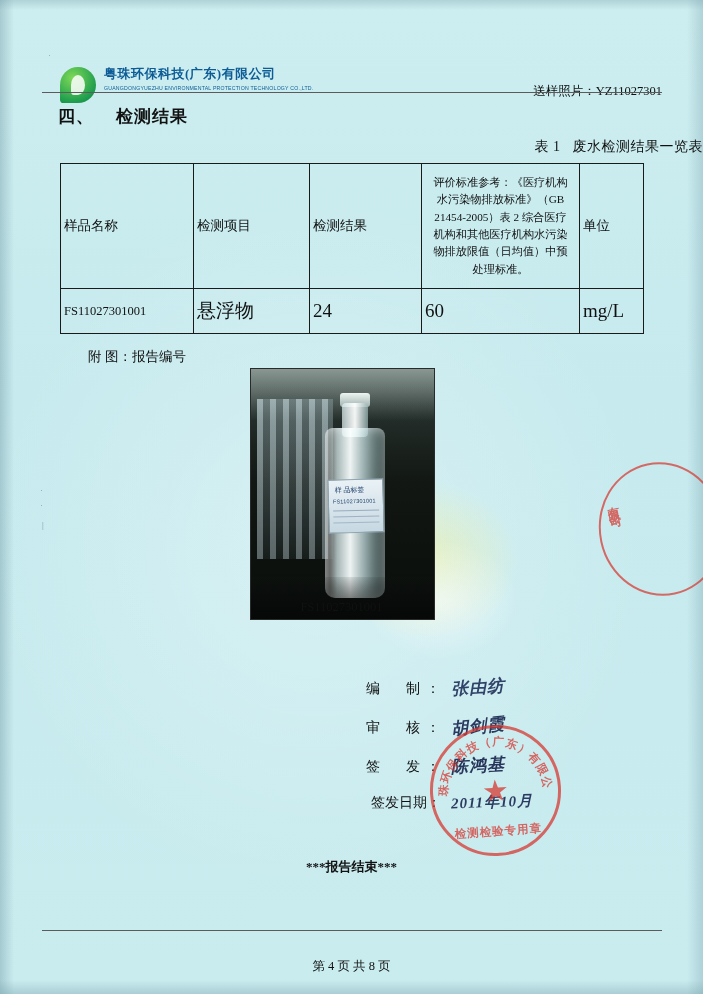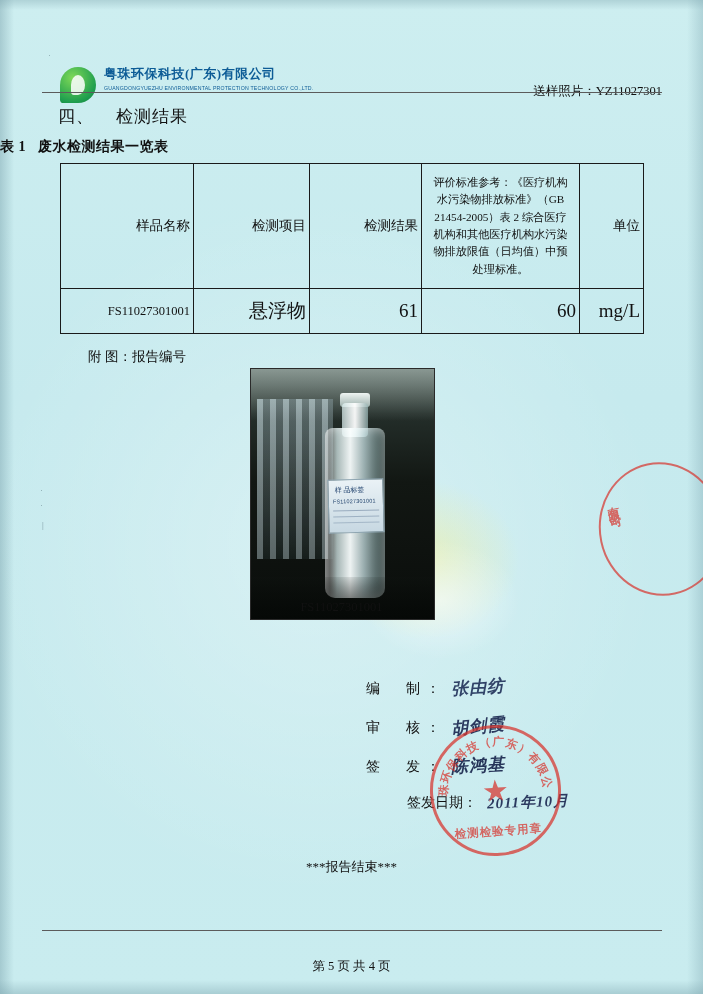--- a/index.html
+++ b/index.html
@@ -107,50 +107,50 @@
     height: 1px;
     background: #5b5b5b;
   }
 
   
   .section-title {
     position: absolute;
     left: 58px;
     top: 105px;
     font-size: 17px;
-    font-weight: normal;
+    font-weight: bold;
     color: #111;
     letter-spacing: 1px;
   }
   .section-title .num { margin-right: 22px; }
 
   .table-caption {
     position: absolute;
     left: 0; right: 0;
     top: 138px;
-    text-align: left;
+    text-align: right;
     font-size: 14px;
-    font-weight: bold;
+    font-weight: normal;
     color: #111;
     letter-spacing: .5px;
   }
   .table-caption .cap-no { margin-right: 12px; }
 
   
   .tbl {
     position: absolute;
     left: 60px;
     top: 163px;
     width: 583px;
     border-collapse: collapse;
     table-layout: fixed;
   }
   .tbl td {
     border: 1px solid #1a1a1a;
-    text-align: right;
+    text-align: left;
     vertical-align: middle;
     color: #111;
     padding: 4px 3px;
   }
   .tbl .c1 { width: 133px; }
   .tbl .c2 { width: 116px; }
   .tbl .c3 { width: 112px; }
   .tbl .c4 { width: 158px; }
   .tbl .c5 { width: 64px; }
 
@@ -293,21 +293,21 @@
   .sig-row {
     position: relative;
     height: 39px;
   }
   .sig-lbl {
     display: inline-block;
     width: 82px;
     letter-spacing: 6px;
     text-align: center;
   }
-  .sig-lbl.wide { letter-spacing: 0px; width: 82px; margin-left: 36px; }
+  .sig-lbl.wide { letter-spacing: 0px; width: 82px; }
   .hand {
     font-family: "Liberation Serif", serif;
     font-size: 17px;
     color: #1b2b55;
     font-style: italic;
     font-weight: bold;
     letter-spacing: 1px;
     opacity: .88;
     transform: rotate(-4deg);
     display: inline-block;
@@ -369,21 +369,21 @@
     writing-mode: vertical-rl;
     letter-spacing: 3px;
   }
 
   .report-end {
     position: absolute;
     left: 0; right: 0;
     top: 858px;
     text-align: center;
     font-size: 13px;
-    font-weight: normal;
+    font-weight: bold;
     color: #111;
   }
   .footer-rule {
     position: absolute;
     left: 42px;
     top: 930px;
     width: 620px;
     height: 1px;
     background: #5b5b5b;
   }
@@ -471,21 +471,21 @@
       <tr class="head">
         <td>样品名称</td>
         <td>检测项目</td>
         <td>检测结果</td>
         <td class="crit">评价标准参考：《医疗机构水污染物排放标准》（GB 21454-2005）表 2 综合医疗机构和其他医疗机构水污染物排放限值（日均值）中预处理标准。</td>
         <td>单位</td>
       </tr>
       <tr class="body">
         <td class="sample">FS11027301001</td>
         <td>悬浮物</td>
-        <td>61</td>
+        <td>24</td>
         <td>60</td>
         <td>mg/L</td>
       </tr>
     </tbody>
   </table>
 
   <div class="attach-label">附 图：报告编号</div>
 
   <div class="photo-frame">
     <div class="photo-bg"></div>
@@ -536,15 +536,15 @@
     <div class="star">★</div>
     <div class="bottomtext">检测检验专用章</div>
   </div>
 
   <div class="stamp-corner">
     <div class="ctext">有限公司</div>
   </div>
 
   <div class="report-end">***报告结束***</div>
   <div class="footer-rule"></div>
-  <div class="page-no">第 5 页 共 4 页</div>
+  <div class="page-no">第 4 页 共 8 页</div>
 
 </div>
 
 </body></html>

